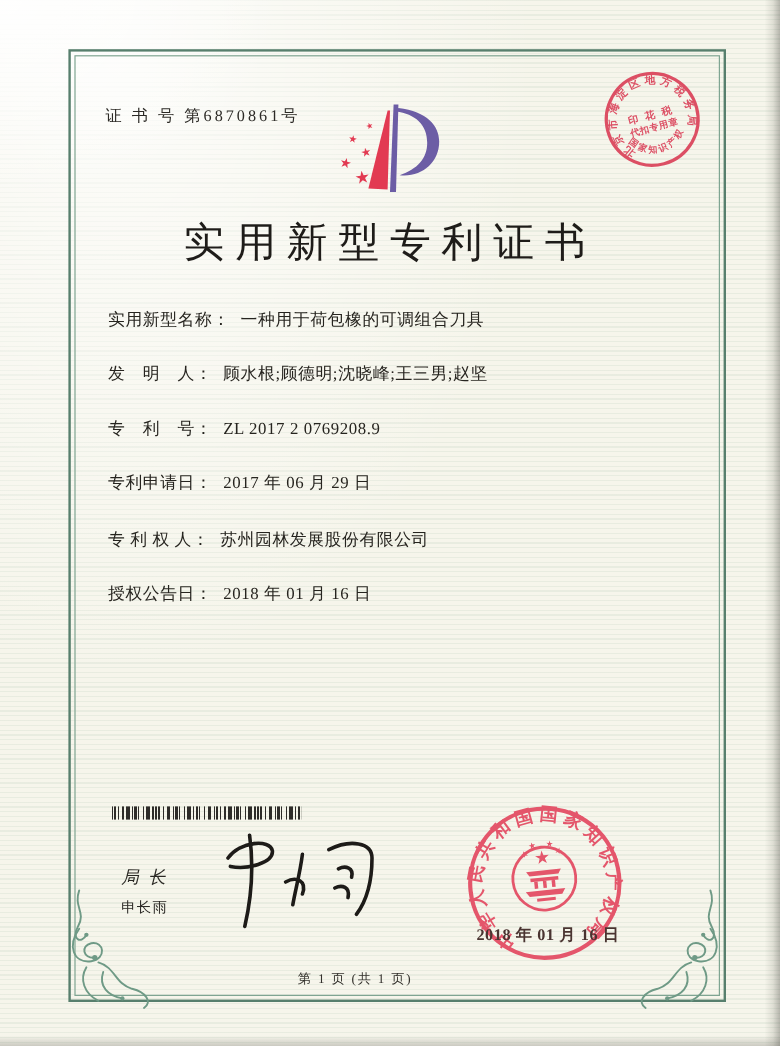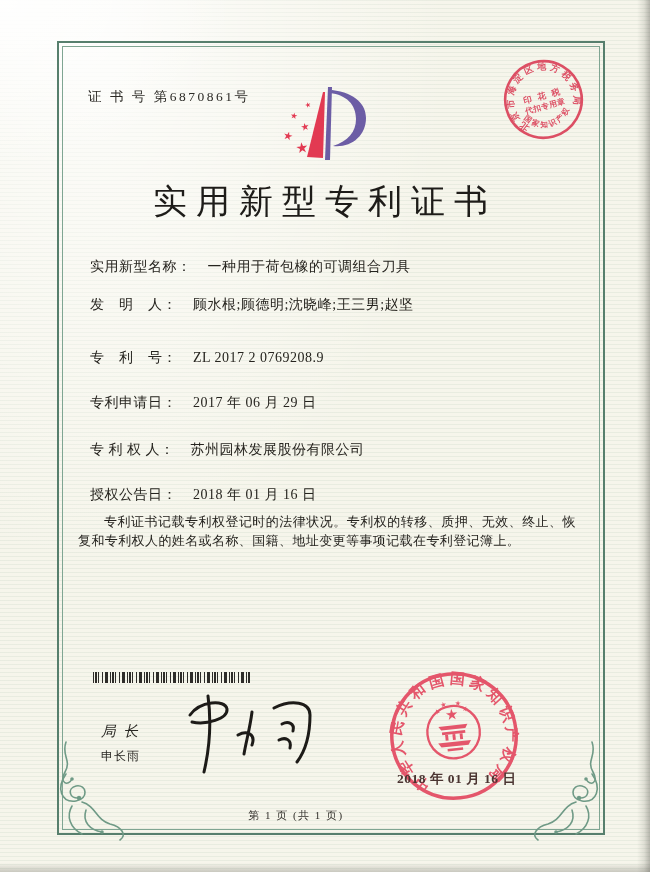--- a/index.html
+++ b/index.html
@@ -44,23 +44,23 @@
     font-size:13.5px; letter-spacing:2.5px; color:#2c2a26;
   }
   .logo { position:absolute; left:272px; top:84px; width:100px; height:85px; }
   .title {
     position:absolute; left:40px; top:179px; width:570px;
     text-align:center; font-size:34px; font-weight:400;
     letter-spacing:9px; color:#1e1c19;
   }
   .fields { position:absolute; left:90px; top:0; width:480px; }
   .f-row { position:absolute; left:0; font-size:14px; letter-spacing:0.5px; white-space:nowrap; color:#26241f;}
-  .f-row.r0 { top:258px; } .f-row.r1 { top:296px; } .f-row.r2 { top:349px; }
+  .f-row.r0 { top:258px; } .f-row.r1 { top:303px; } .f-row.r2 { top:349px; }
   .f-row.r3 { top:394px; } .f-row.r4 { top:441px; } .f-row.r5 { top:486px; }
-  .f-label { margin-right:16px; }
+  .f-label { margin-right:9px; }
   .body-text {
     position:absolute; left:78px; top:512px; width:498px;
     font-size:13px; line-height:19px; letter-spacing:0.4px;
     text-align:justify; color:#211f1b;
   }
   .body-text p { text-indent:2em; margin:0; }
   .barcode {
     position:absolute; left:93px; top:672px; width:158px; height:11px;
     background-image:repeating-linear-gradient(90deg,
       #2e2c29 0 1px, rgba(0,0,0,0) 1px 2px,
@@ -161,21 +161,20 @@
   </div>
   <div class="f-row r4">
     <span class="f-label">专 利 权 人：</span><span class="f-value">苏州园林发展股份有限公司</span>
   </div>
   <div class="f-row r5">
     <span class="f-label">授权公告日：</span><span class="f-value">2018 年 01 月 16 日</span>
   </div>
 </div>
 
 <div class="body-text">
-  <p>专利证书记载专利权登记时的法律状况。专利权的转移、质押、无效、终止、恢复和专利权人的姓名或名称、国籍、地址变更等事项记载在专利登记簿上。</p>
 </div>
 
 <div class="barcode"></div>
 
 <div class="officer-title">局长</div>
 <div class="officer-name">申长雨</div>
 
 <svg class="signature" viewBox="0 0 150 95">
   <g fill="none" stroke="#1d1b18" stroke-width="3" stroke-linecap="round">
     <path d="M28,8 C31,30 30,58 24,84"></path>

